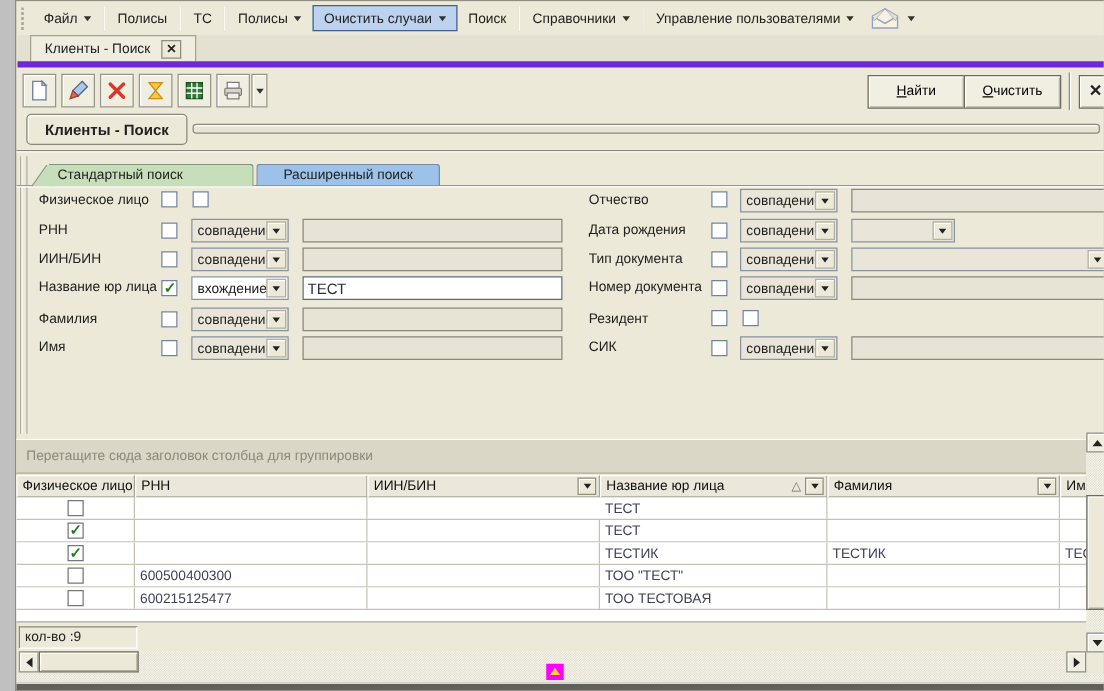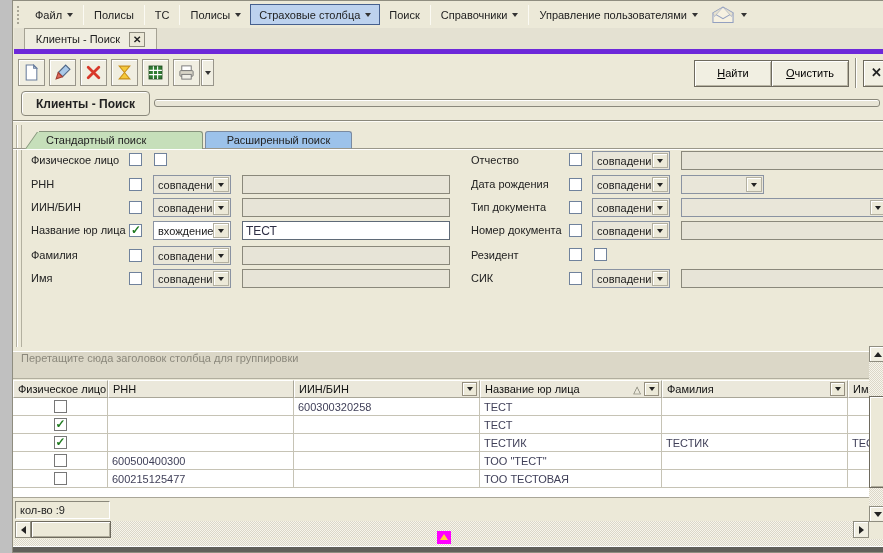--- a/index.html
+++ b/index.html
@@ -91,21 +91,21 @@
   .cbtn::after { content:''; width:0; height:0; border-left:3px solid transparent;
                  border-right:3px solid transparent; border-top:4px solid #222; }
   .tfield { position:absolute; height:19px; background:#e7e4d7; border:1px solid #8a887b; }
   .tfield.enabled { background:#fff; border:1px solid #5f6a77; }
   .tinput { width:100%; height:100%; border:none; background:transparent; outline:none;
             font-family:"Liberation Sans",sans-serif; font-size:12px; color:#2e2e44; padding:0 3px; }
 
   
   .group-panel { position:absolute; left:0; top:350px; width:856px; height:28px;
                  background:#dbd7c7; border-top:1px solid #fff; border-bottom:1px solid #b1ae9e;
-                 display:flex; padding-left:8px; color:#8b887c; }
+                 display:flex; align-items:center; padding-left:8px; color:#8b887c; }
 
   
   .grid { position:absolute; left:0; top:379px; width:857px; height:118px; background:#fff;
           border-bottom:1px solid #a9a698; overflow:hidden; }
   .gh { position:absolute; top:0; height:18px; background:#ebe8db;
         border-top:1px solid #fff; border-left:1px solid #fff;
         border-right:1px solid #a9a698; border-bottom:1px solid #a9a698;
         display:flex; align-items:center; padding:0 2px 0 4px; color:#111;
         white-space:nowrap; overflow:hidden; }
   .sort-glyph { margin-left:auto; color:#6e6e60; font-size:10px; padding-right:3px; }
@@ -171,21 +171,21 @@
     <div class="menu-sep"></div>
     <div class="menu-item">
       <span>ТС</span>
     </div>
     <div class="menu-sep"></div>
     <div class="menu-item">
       <span>Полисы</span>
       <span class="caret-down"></span>
     </div>
     <div class="menu-item on">
-      <span>Страховые столбца</span>
+      <span>Очистить случаи</span>
       <span class="caret-down"></span>
     </div>
     <div class="menu-item">
       <span>Поиск</span>
     </div>
     <div class="menu-sep"></div>
     <div class="menu-item">
       <span>Справочники</span>
       <span class="caret-down"></span>
     </div>
@@ -394,21 +394,20 @@
     </div>
     <div class="gh" style="left:835px;width:22px">
       <span>Имя</span>
     </div>
 
     <div class="gr" style="top:18px">
       <div class="gc center" style="left:0;width:95px">
           <span class="gcheck"></span>
         </div>
       <div class="gc" style="left:95px;width:186px"></div>
-      <div class="gc" style="left:281px;width:186px">600300320258</div>
       <div class="gc" style="left:467px;width:182px">ТЕСТ</div>
       <div class="gc" style="left:649px;width:186px"></div>
       <div class="gc" style="left:835px;width:22px"></div>
     </div>
 
     <div class="gr" style="top:36px">
       <div class="gc center" style="left:0;width:95px">
           <span class="gcheck on"></span>
         </div>
       <div class="gc" style="left:95px;width:186px"></div>

